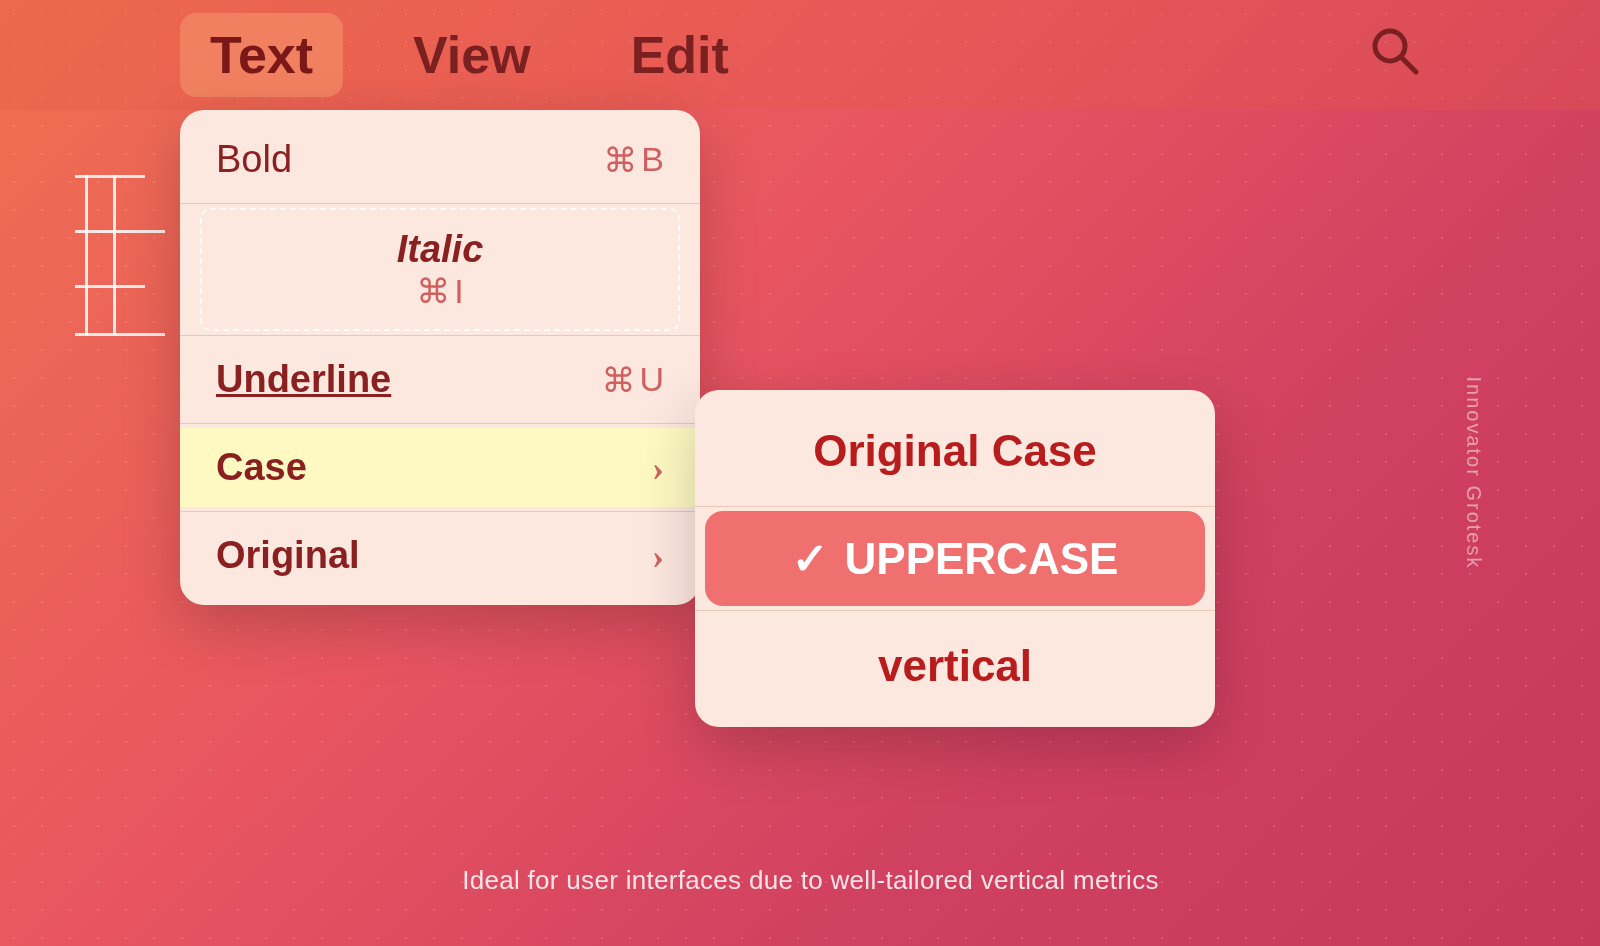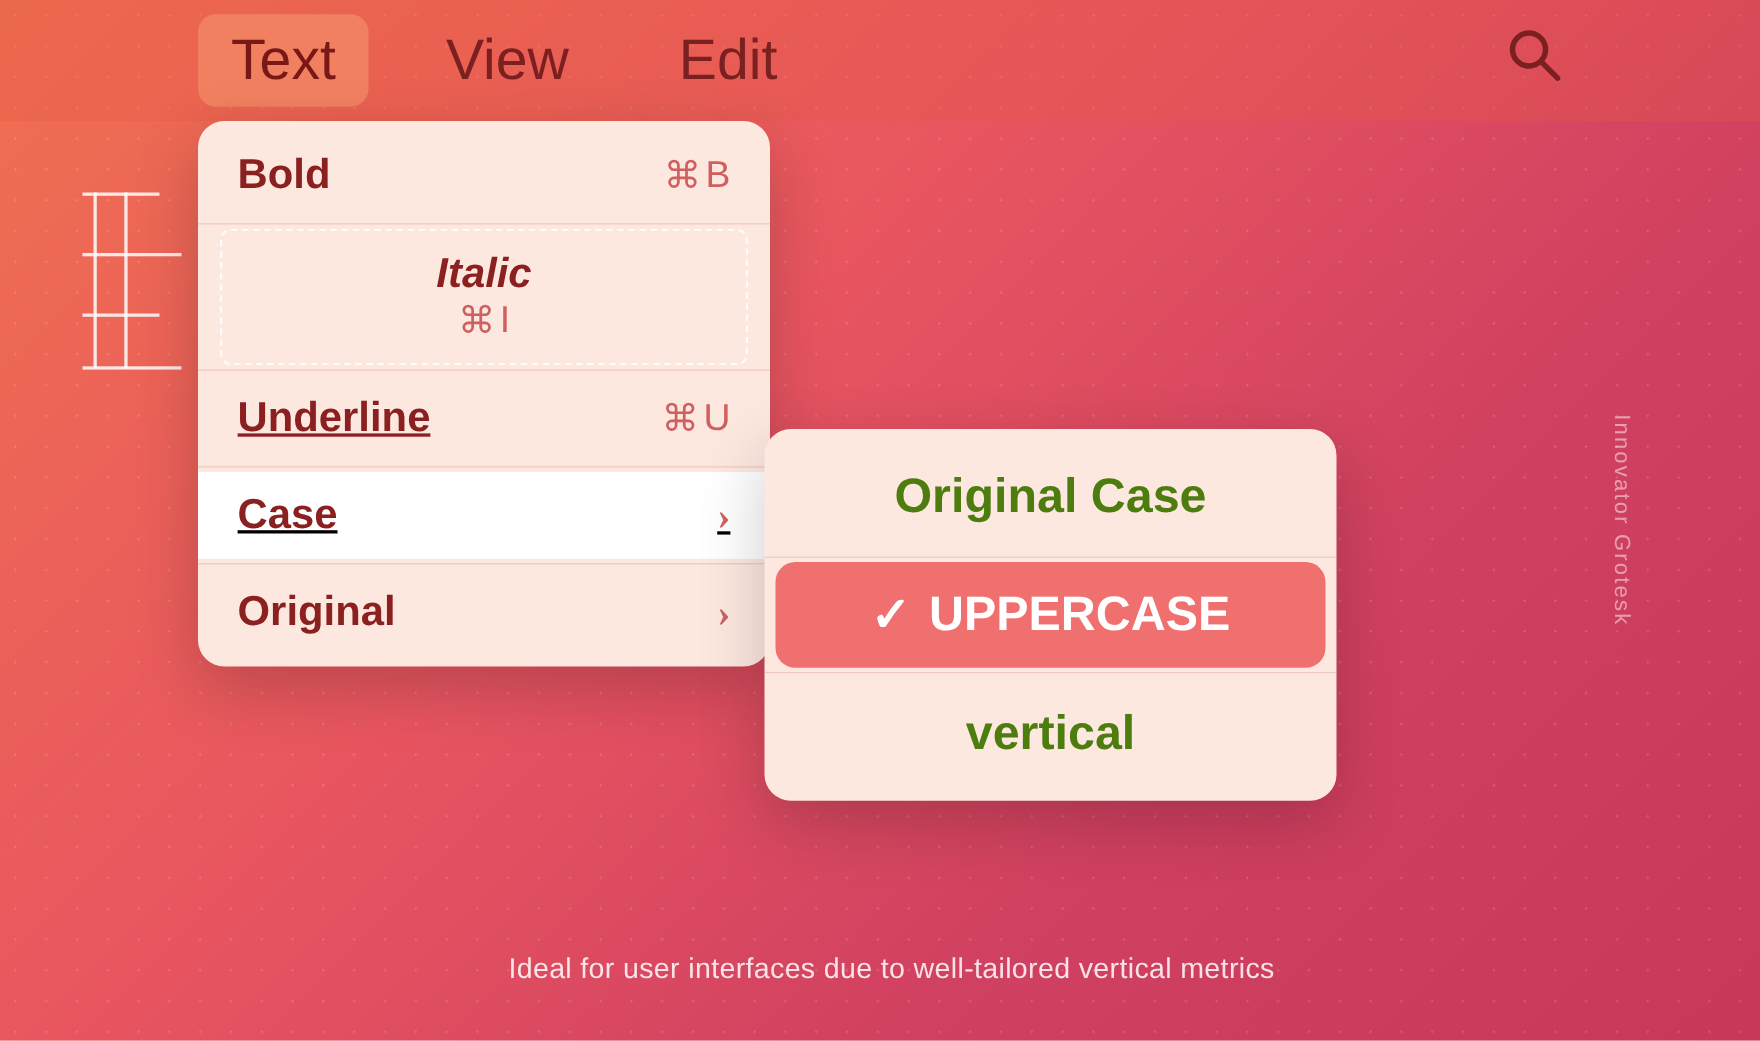--- a/index.html
+++ b/index.html
@@ -32,21 +32,21 @@
       height: 110px;
       display: flex;
       align-items: center;
       padding: 0 180px;
       gap: 40px;
       background: rgba(230, 90, 70, 0.3);
     }
 
     .menu-item {
       font-size: 52px;
-      font-weight: 400;
+      font-weight: 700;
       color: #7a2020;
       cursor: pointer;
       padding: 12px 30px;
       border-radius: 16px;
       font-family: 'Arial', sans-serif;
       text-align: right;
     }
 
     .menu-item.active {
       background: #f08060;
@@ -75,22 +75,21 @@
 
     .menu-row {
       display: flex;
       align-items: center;
       justify-content: space-between;
       padding: 18px 36px;
       cursor: pointer;
     }
 
     .menu-row.highlighted {
-      background: #ffffff;
-      text-decoration: underline;
+      background: #fef9c3;
     }
 
     .menu-row-label {
       font-size: 38px;
       font-weight: 700;
       color: #8b2020;
       font-family: 'Arial', sans-serif;
     }
 
     .menu-row-label.italic {
@@ -187,21 +186,21 @@
     .sub-menu-row.selected {
       background: #f07070;
       border-radius: 18px;
       margin: 4px 10px;
       padding: 22px 26px;
     }
 
     .sub-menu-label {
       font-size: 44px;
       font-weight: 700;
-      color: #4d7c0f;
+      color: #b91c1c;
       font-family: 'Arial', sans-serif;
     }
 
     .sub-menu-row.selected .sub-menu-label {
       color: white;
       display: flex;
       align-items: center;
       justify-content: center;
       gap: 16px;
     }
@@ -272,21 +271,21 @@
 
   <div class="guide-tick" style="top: 0; left: -10px; width: 10px;"></div>
   <div class="guide-tick" style="top: 55px; left: -10px; width: 10px;"></div>
   <div class="guide-tick" style="top: 110px; left: -10px; width: 10px;"></div>
   <div class="guide-tick" style="top: 158px; left: -10px; width: 10px;"></div>
 </div>
 
 <div class="main-menu">
 
   <div class="menu-row">
-    <span class="menu-row-label" style="font-weight:700;">Bold</span>
+    <span class="menu-row-label" style="font-weight:400;">Bold</span>
     <span class="shortcut">
       <span>⌘</span>
       <span>B</span>
     </span>
   </div>
 
   <div class="divider"></div>
 
   <div style="margin: 0 10px;">
     <div class="italic-row menu-row" style="display:flex; align-items:center; justify-content:space-between;">

